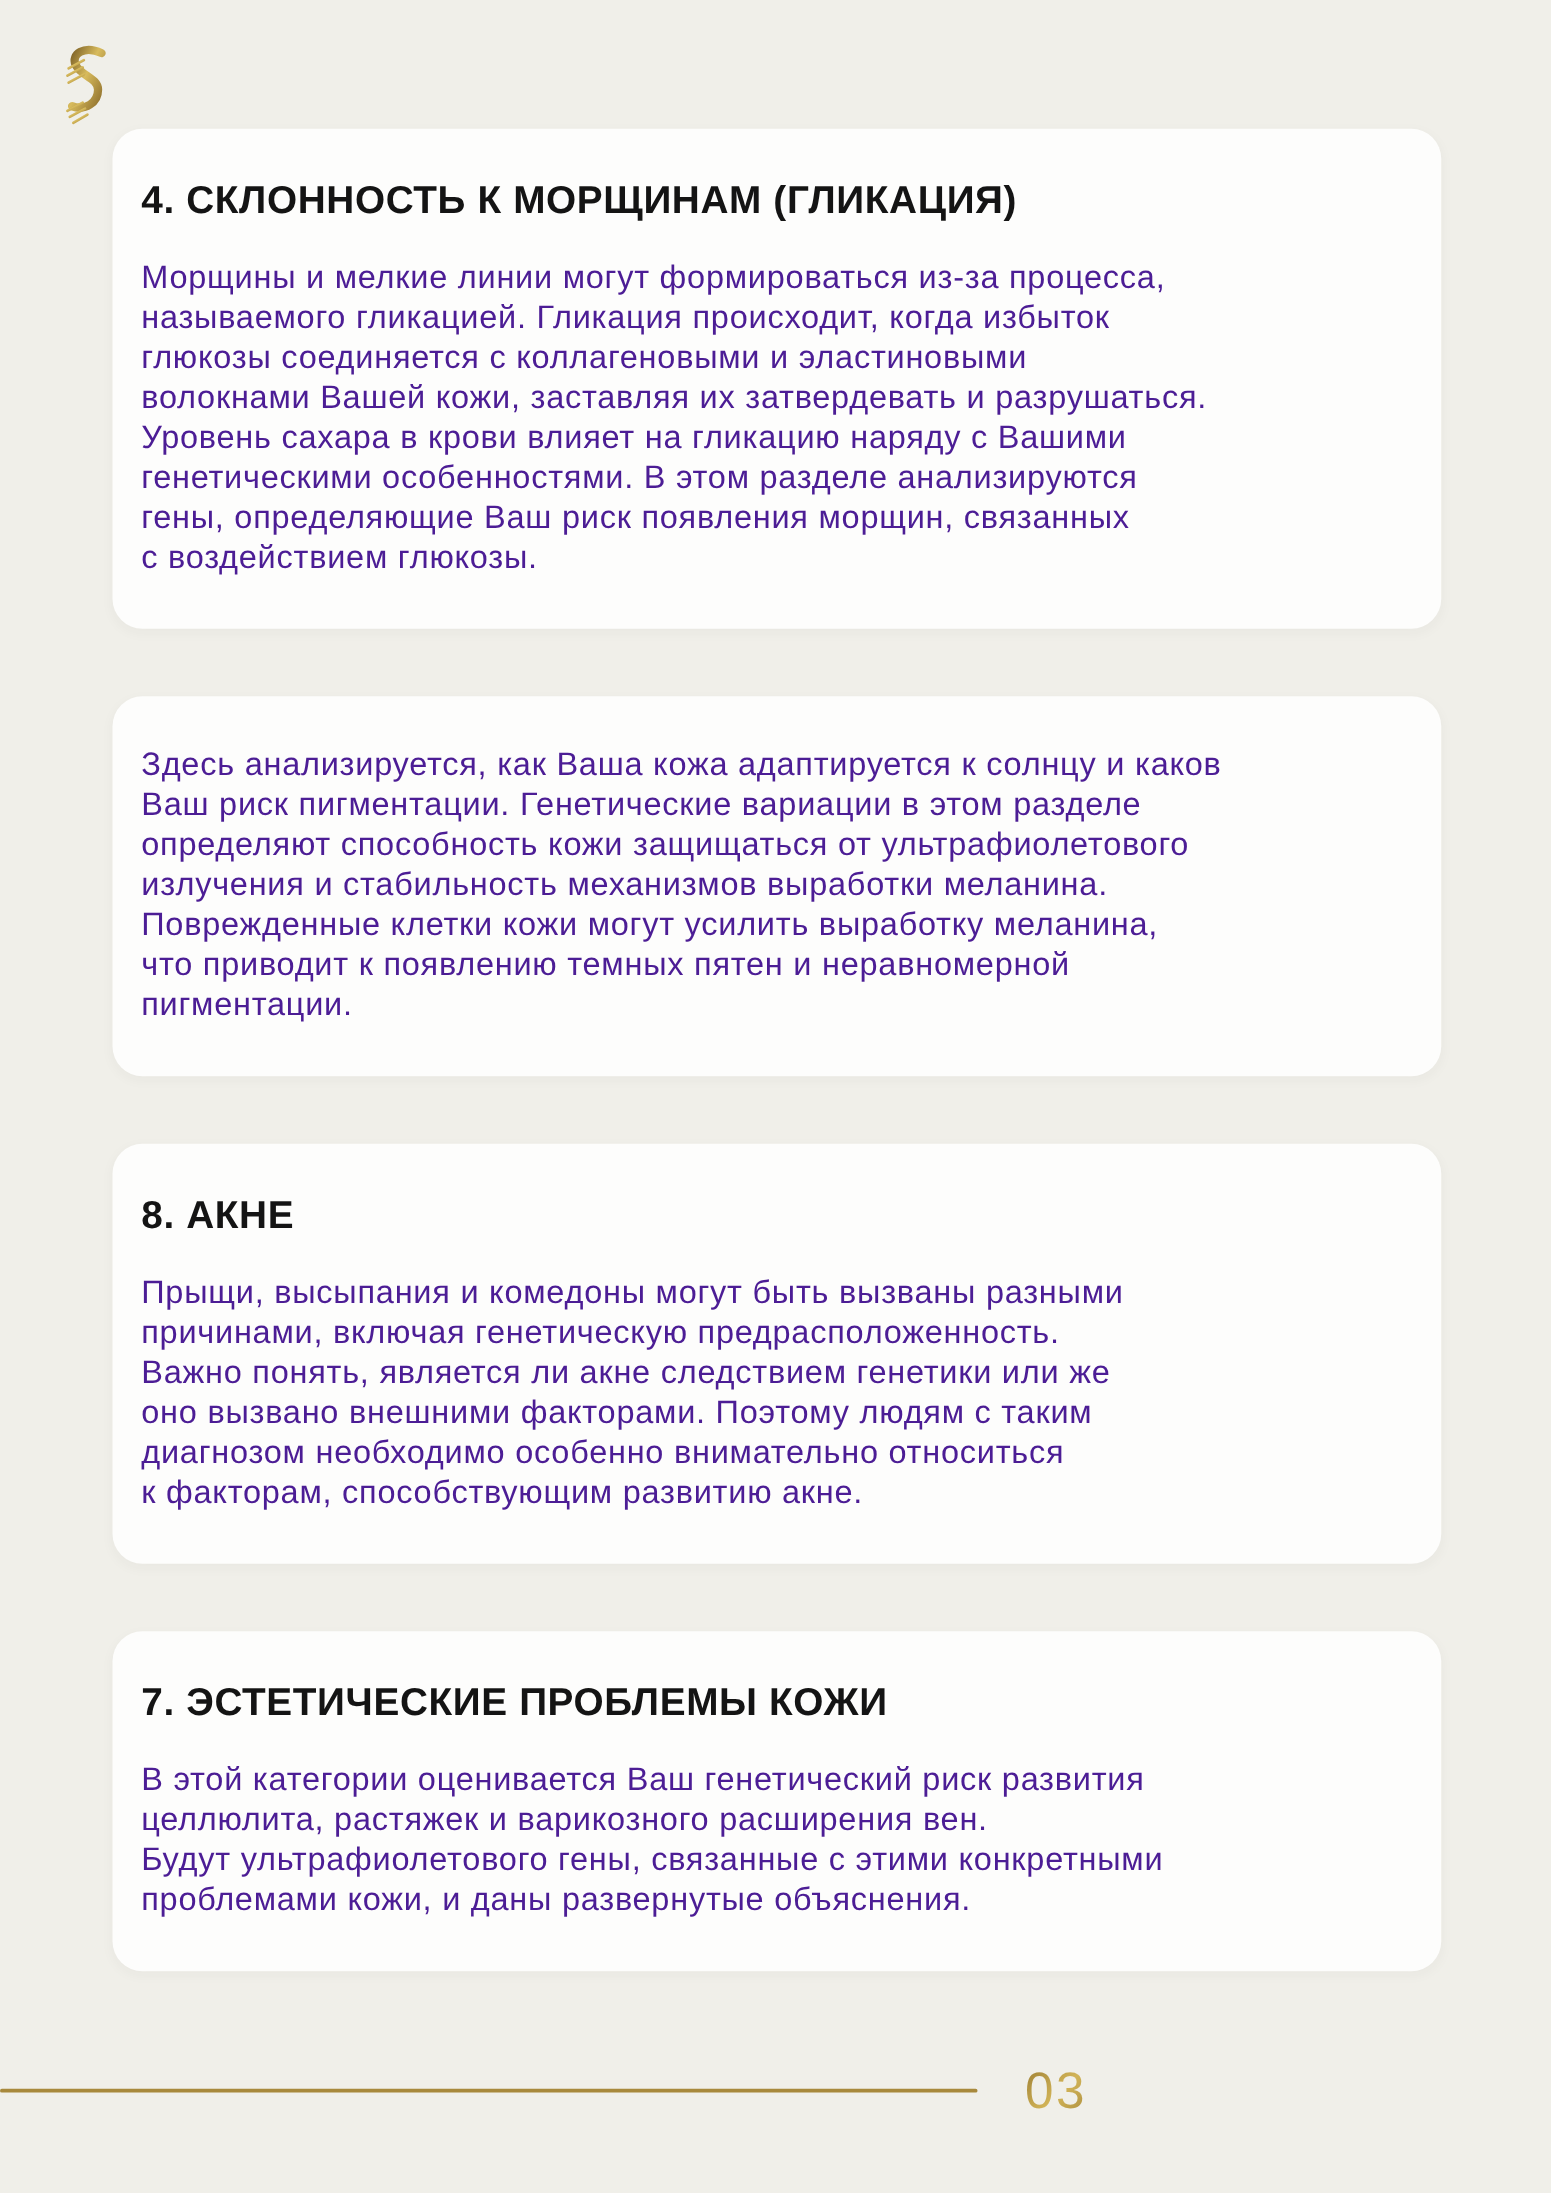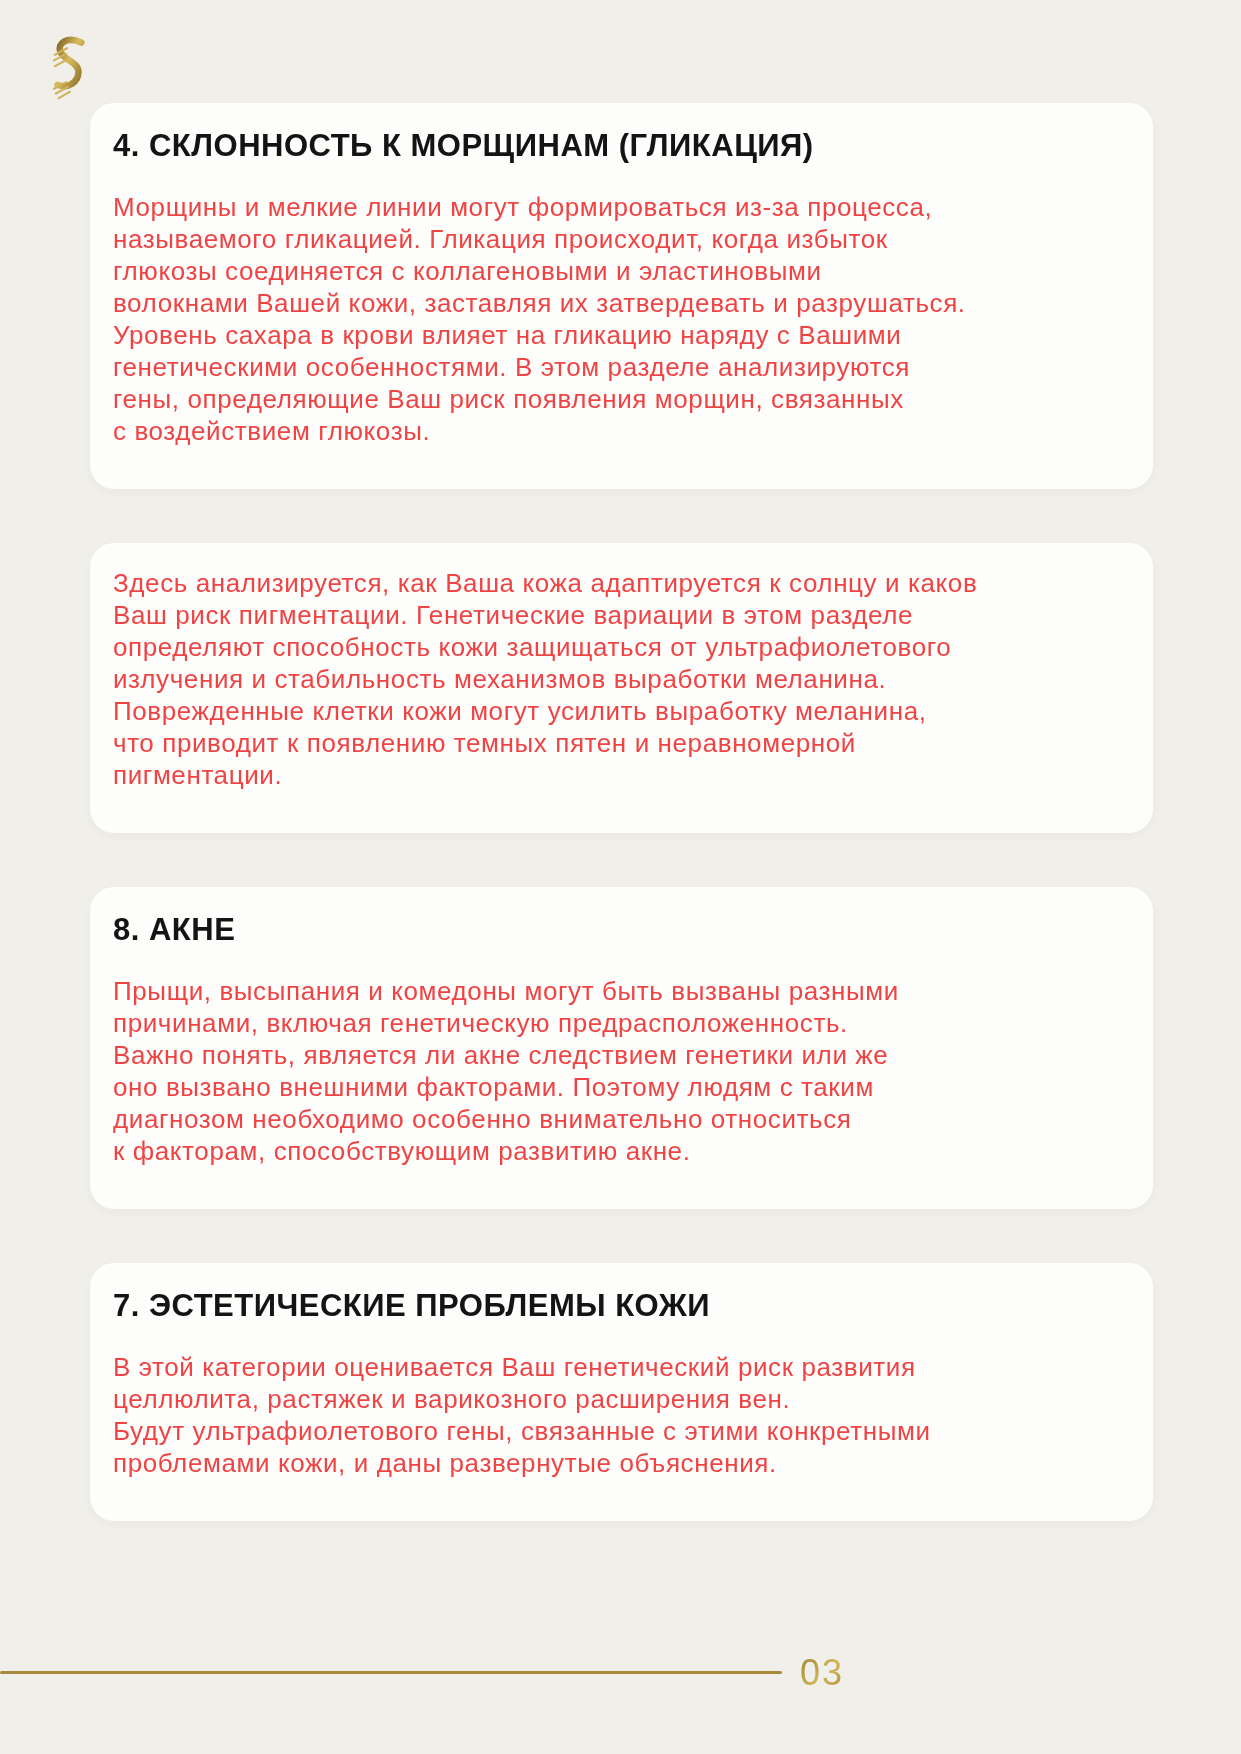--- a/index.html
+++ b/index.html
@@ -24,58 +24,58 @@
   .content {
     position: absolute;
     left: 90px;
     top: 103px;
     width: 1063px;
   }
   .card {
     background: #fdfdfc;
     border-radius: 24px;
     box-shadow: 0 3px 10px rgba(60,60,50,0.04);
-    padding: 24px 40px 42px 23px;
+    padding: 38px 40px 42px 23px;
     margin-bottom: 54px;
     box-sizing: border-box;
   }
   .card h2 {
     margin: 0 0 26px 0;
     font-size: 31px;
     line-height: 38px;
     font-weight: 700;
     letter-spacing: 0.5px;
     color: #141414;
   }
   .card p {
     margin: 0;
     font-size: 26px;
     line-height: 32px;
     letter-spacing: 0.6px;
-    color: #ef4444;
+    color: #4c1d95;
     white-space: pre-line;
   }
   .footer {
     position: absolute;
     left: 0;
     top: 1648px;
     width: 100%;
     height: 48px;
     display: flex;
     align-items: center;
   }
   .footer-rule {
     width: 782px;
     height: 3px;
     background: #a8893c;
     border-radius: 2px;
   }
   .page-number {
-    margin-left: 18px;
-    font-size: 36px;
+    margin-left: 38px;
+    font-size: 41px;
     line-height: 43px;
     font-weight: 400;
     letter-spacing: 2px;
     background: linear-gradient(135deg, #9a7c32 0%, #d2b458 55%, #a98b3c 100%);
     -webkit-background-clip: text;
     background-clip: text;
     -webkit-text-fill-color: transparent;
     color: #b5963f;
   }
 </style>

